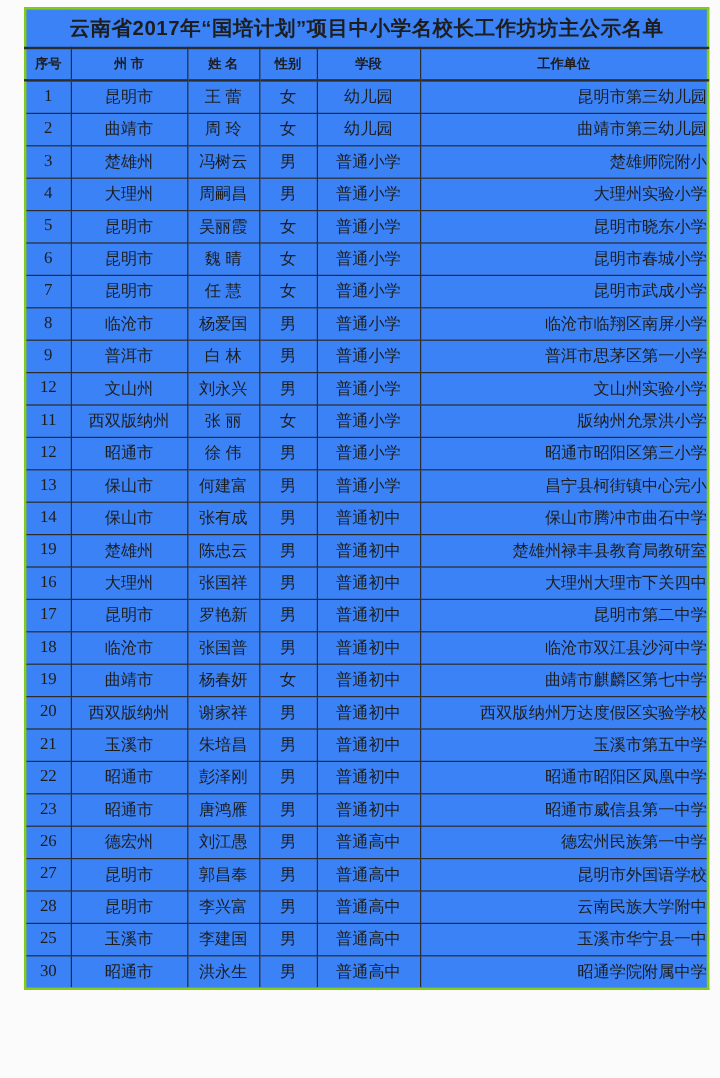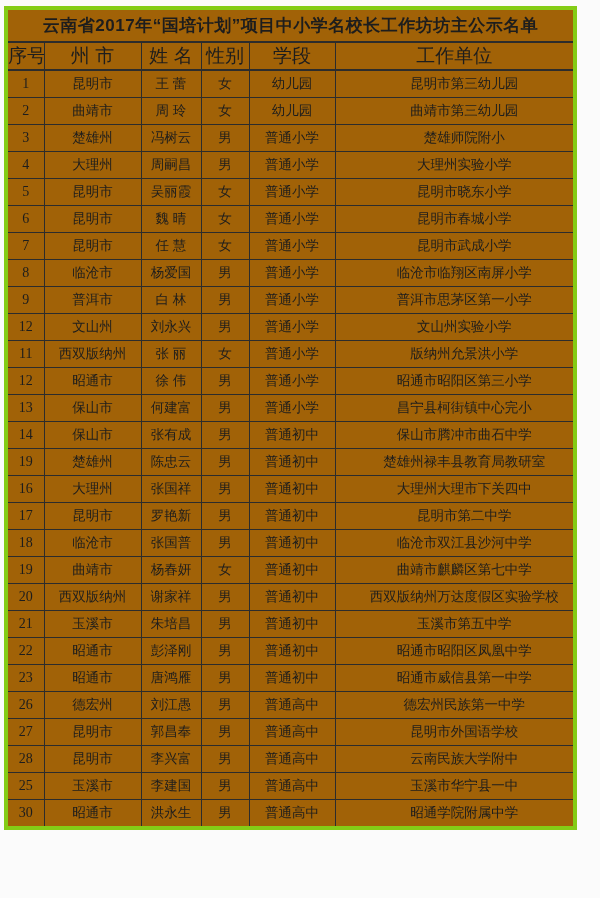--- a/index.html
+++ b/index.html
@@ -13,61 +13,61 @@
   }
   .page {
     position: relative;
     width: 600px;
     height: 898px;
     background: #fbfbfb;
     overflow: hidden;
   }
   table.roster {
     position: absolute;
-    left: 4px;
+    left: 20px;
     top: 6px;
     width: 569px;
     border-collapse: collapse;
     table-layout: fixed;
-    background: #a16207;
-    border: 4px solid #84cc16;
+    background: #3b82f6;
+    border: 2px solid #84cc16;
   }
   table.roster th, table.roster td {
     border: 1px solid #2c2c2c;
     padding: 0;
     overflow: hidden;
     white-space: nowrap;
     vertical-align: middle;
   }
   tr.title-row th {
     height: 31px;
     font-size: 17px;
     font-weight: bold;
     text-align: center;
     border-bottom-width: 2px;
     letter-spacing: 0.5px;
   }
   tr.header-row th {
     height: 25px;
-    font-size: 19px;
-    font-weight: normal;
+    font-size: 11px;
+    font-weight: bold;
     text-align: center;
     border-bottom-width: 2px;
   }
   tbody td {
     height: 26px;
     font-size: 13.5px;
     text-align: center;
   }
   tbody td.col-no {
     font-family: "Liberation Serif", serif;
     font-size: 14px;
   }
   tbody td.col-unit {
-    text-align: center;
+    text-align: right;
     padding-left: 20px;
   }
 </style>
 </head>
 <body>
 
 <div class="page">
   <table class="roster">
     <colgroup>
       <col style="width:38px">

